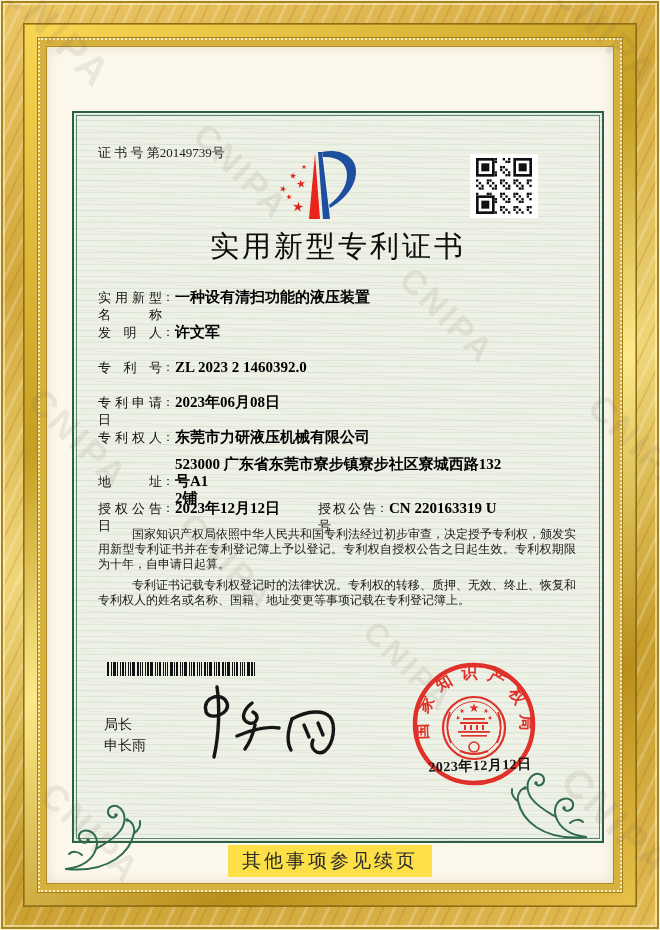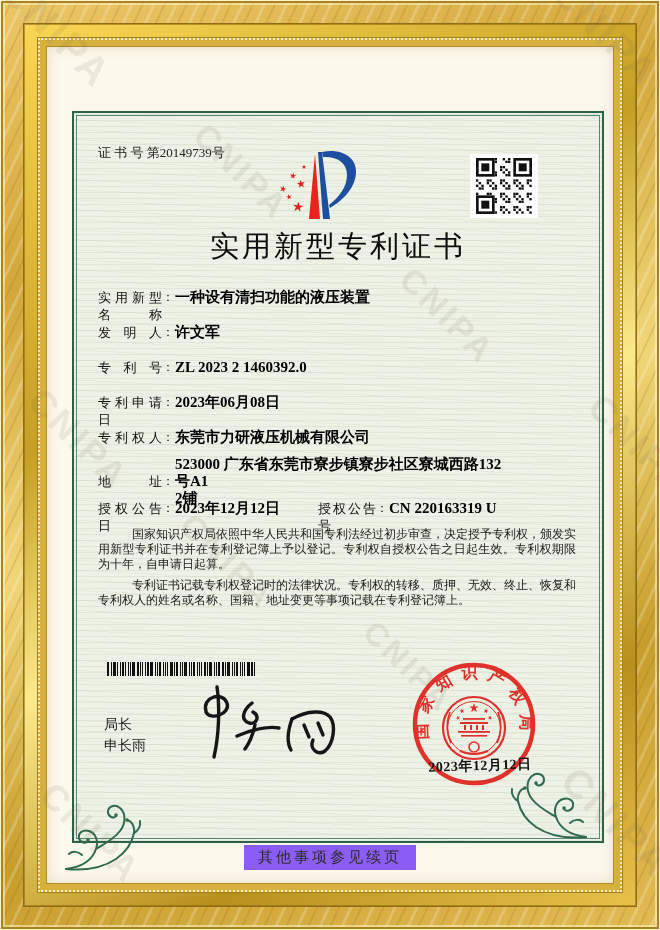--- a/index.html
+++ b/index.html
@@ -68,21 +68,21 @@
   .seal-date{position:absolute;left:344px;top:644px;width:124px;text-align:center;font-size:14px;
              font-weight:bold;color:#111;transform:rotate(-2deg);letter-spacing:.5px;}
 
   .pageline{position:absolute;left:0;right:0;top:704px;text-align:center;font-size:11px;color:#222;
             letter-spacing:1px;}
   .fl{position:absolute;width:80px;height:80px;z-index:4;}
   .fl-bl{left:-12px;top:680px;}
   .fl-br{left:436px;top:648px;transform:scaleX(-1);}
 
   .cont{position:absolute;left:0;right:0;top:845px;text-align:center;z-index:5;}
-  .cont span{display:inline-block;background:#8b5cf6;padding:3px 14px;font-size:15px;color:#2b2b2b;
+  .cont span{display:inline-block;background:#fde047;padding:3px 14px;font-size:19px;color:#2b2b2b;
              letter-spacing:3px;}
 </style>
 </head>
 <body>
 
 <div class="scene">
   <div class="frame"></div>
   <div class="frame-band"></div>
   <div class="frame-bead"></div>
   <div class="mat"></div>

